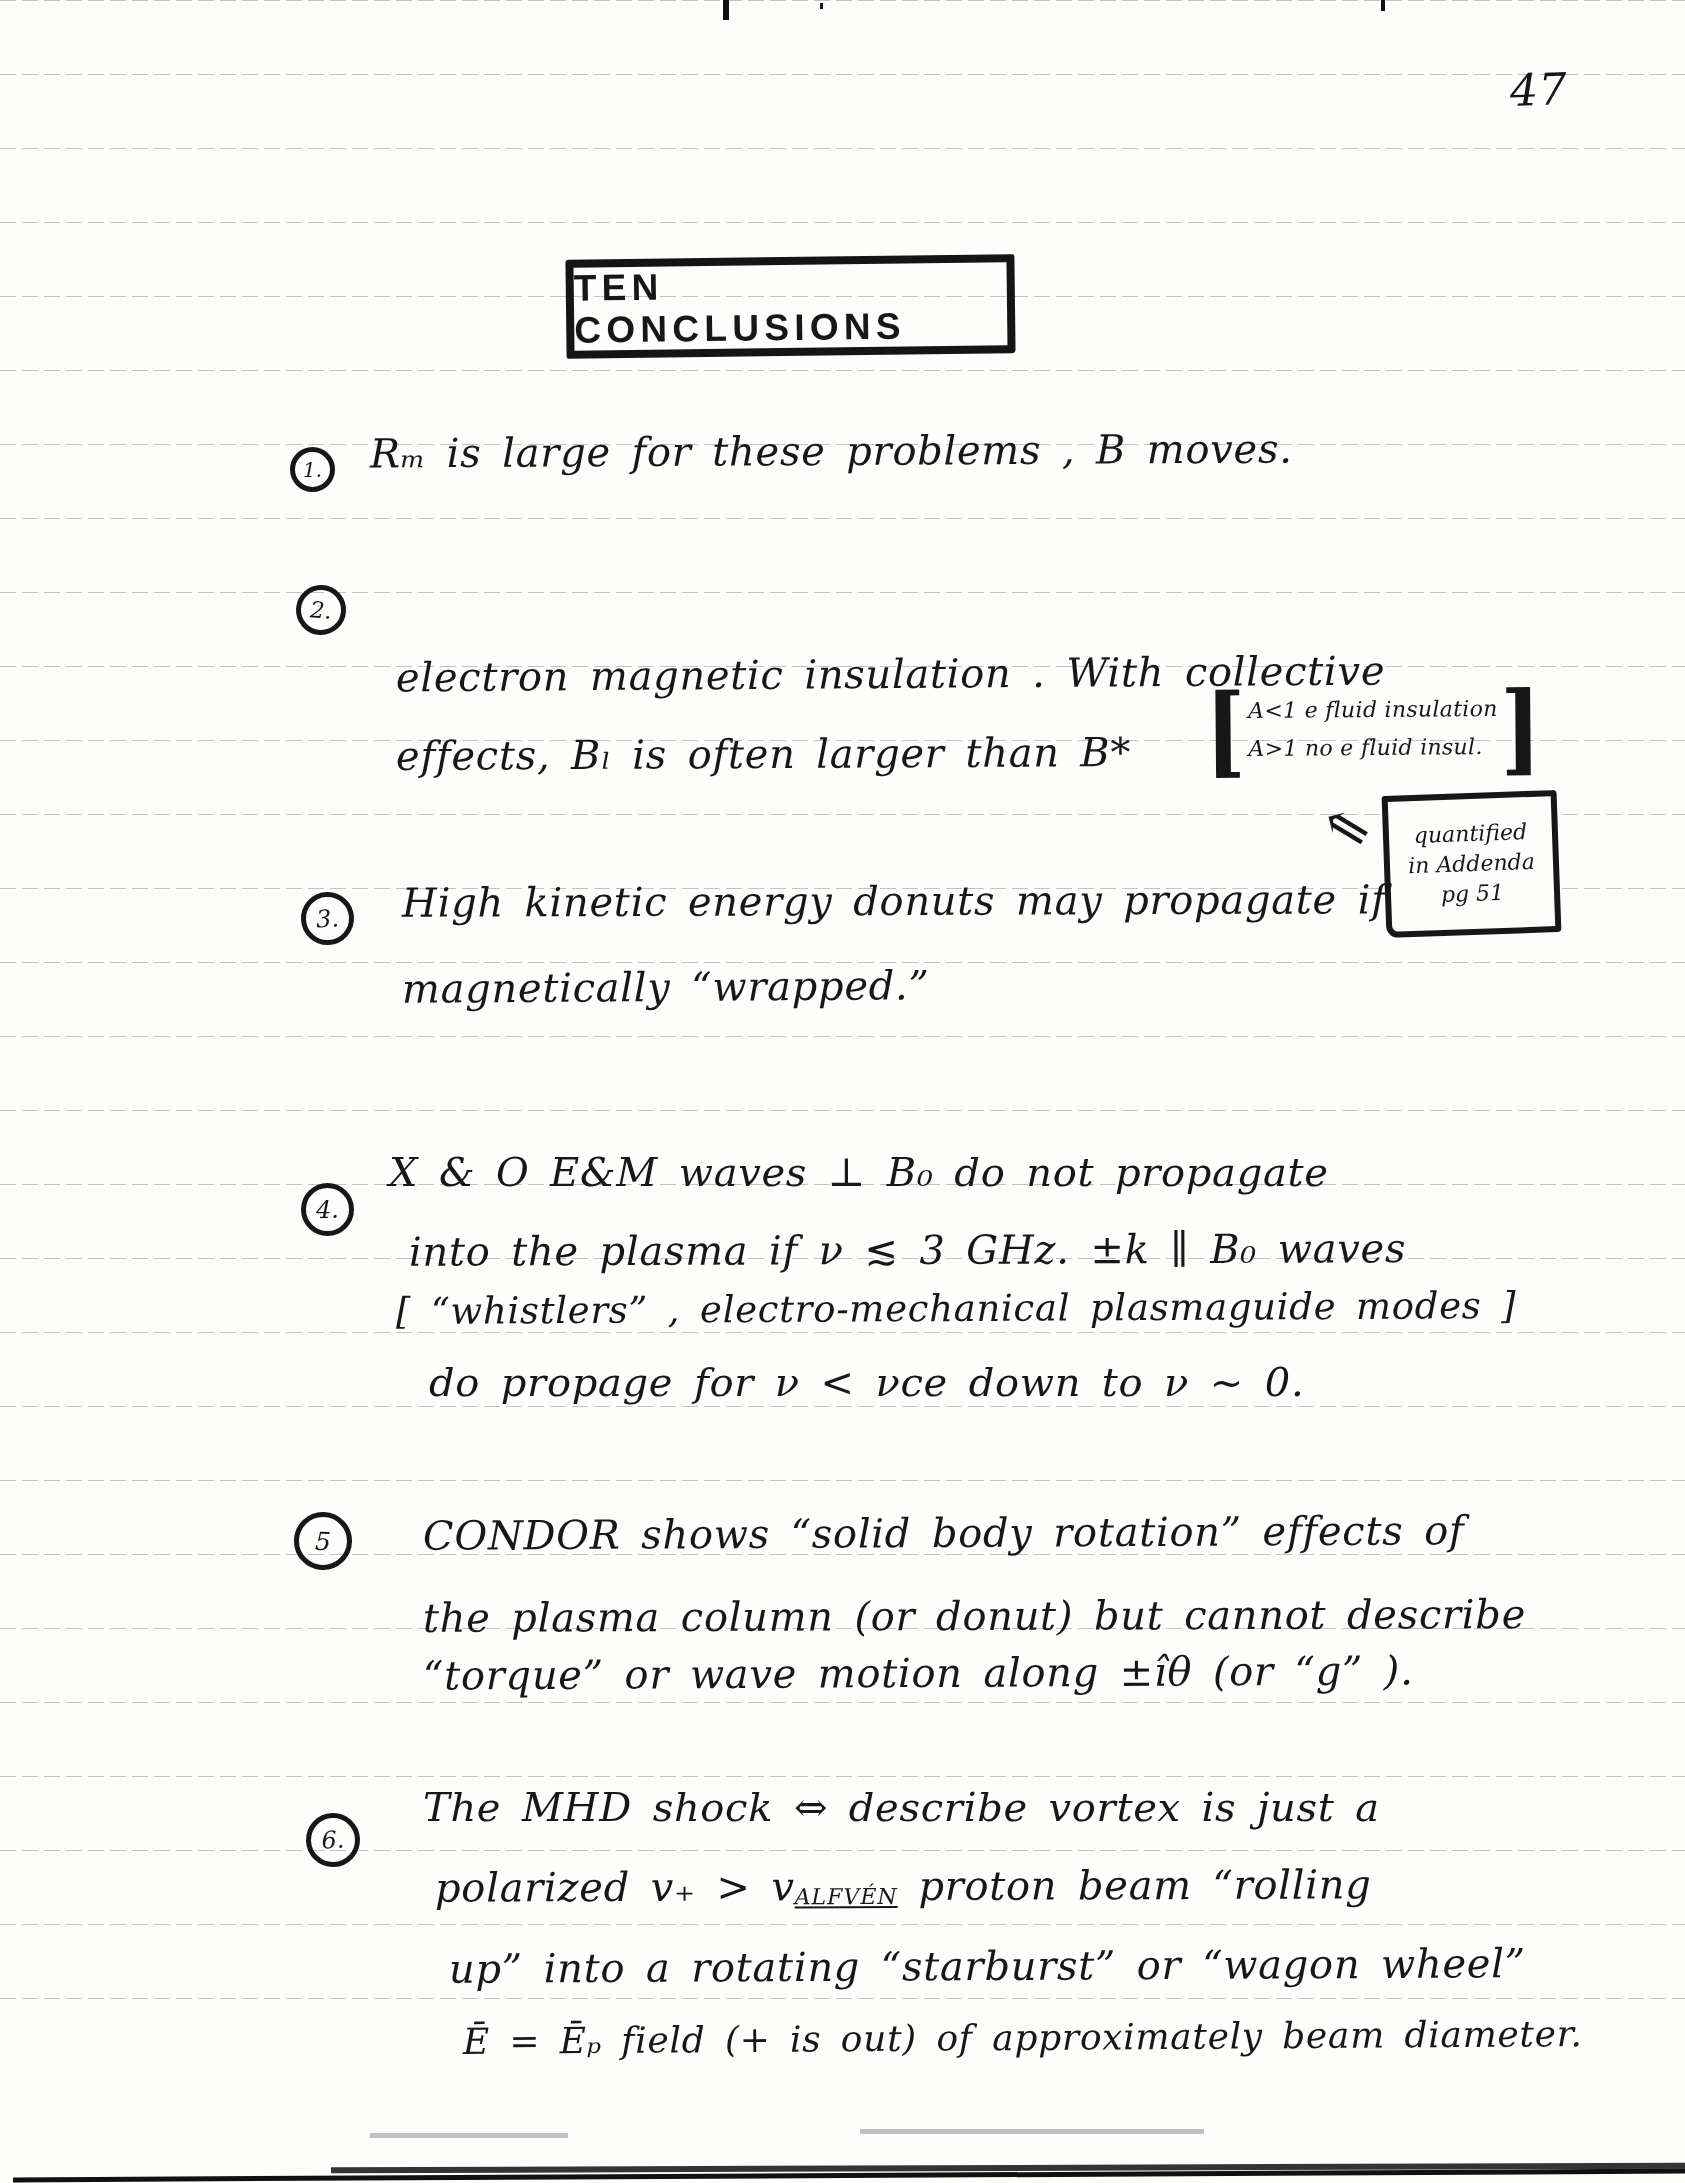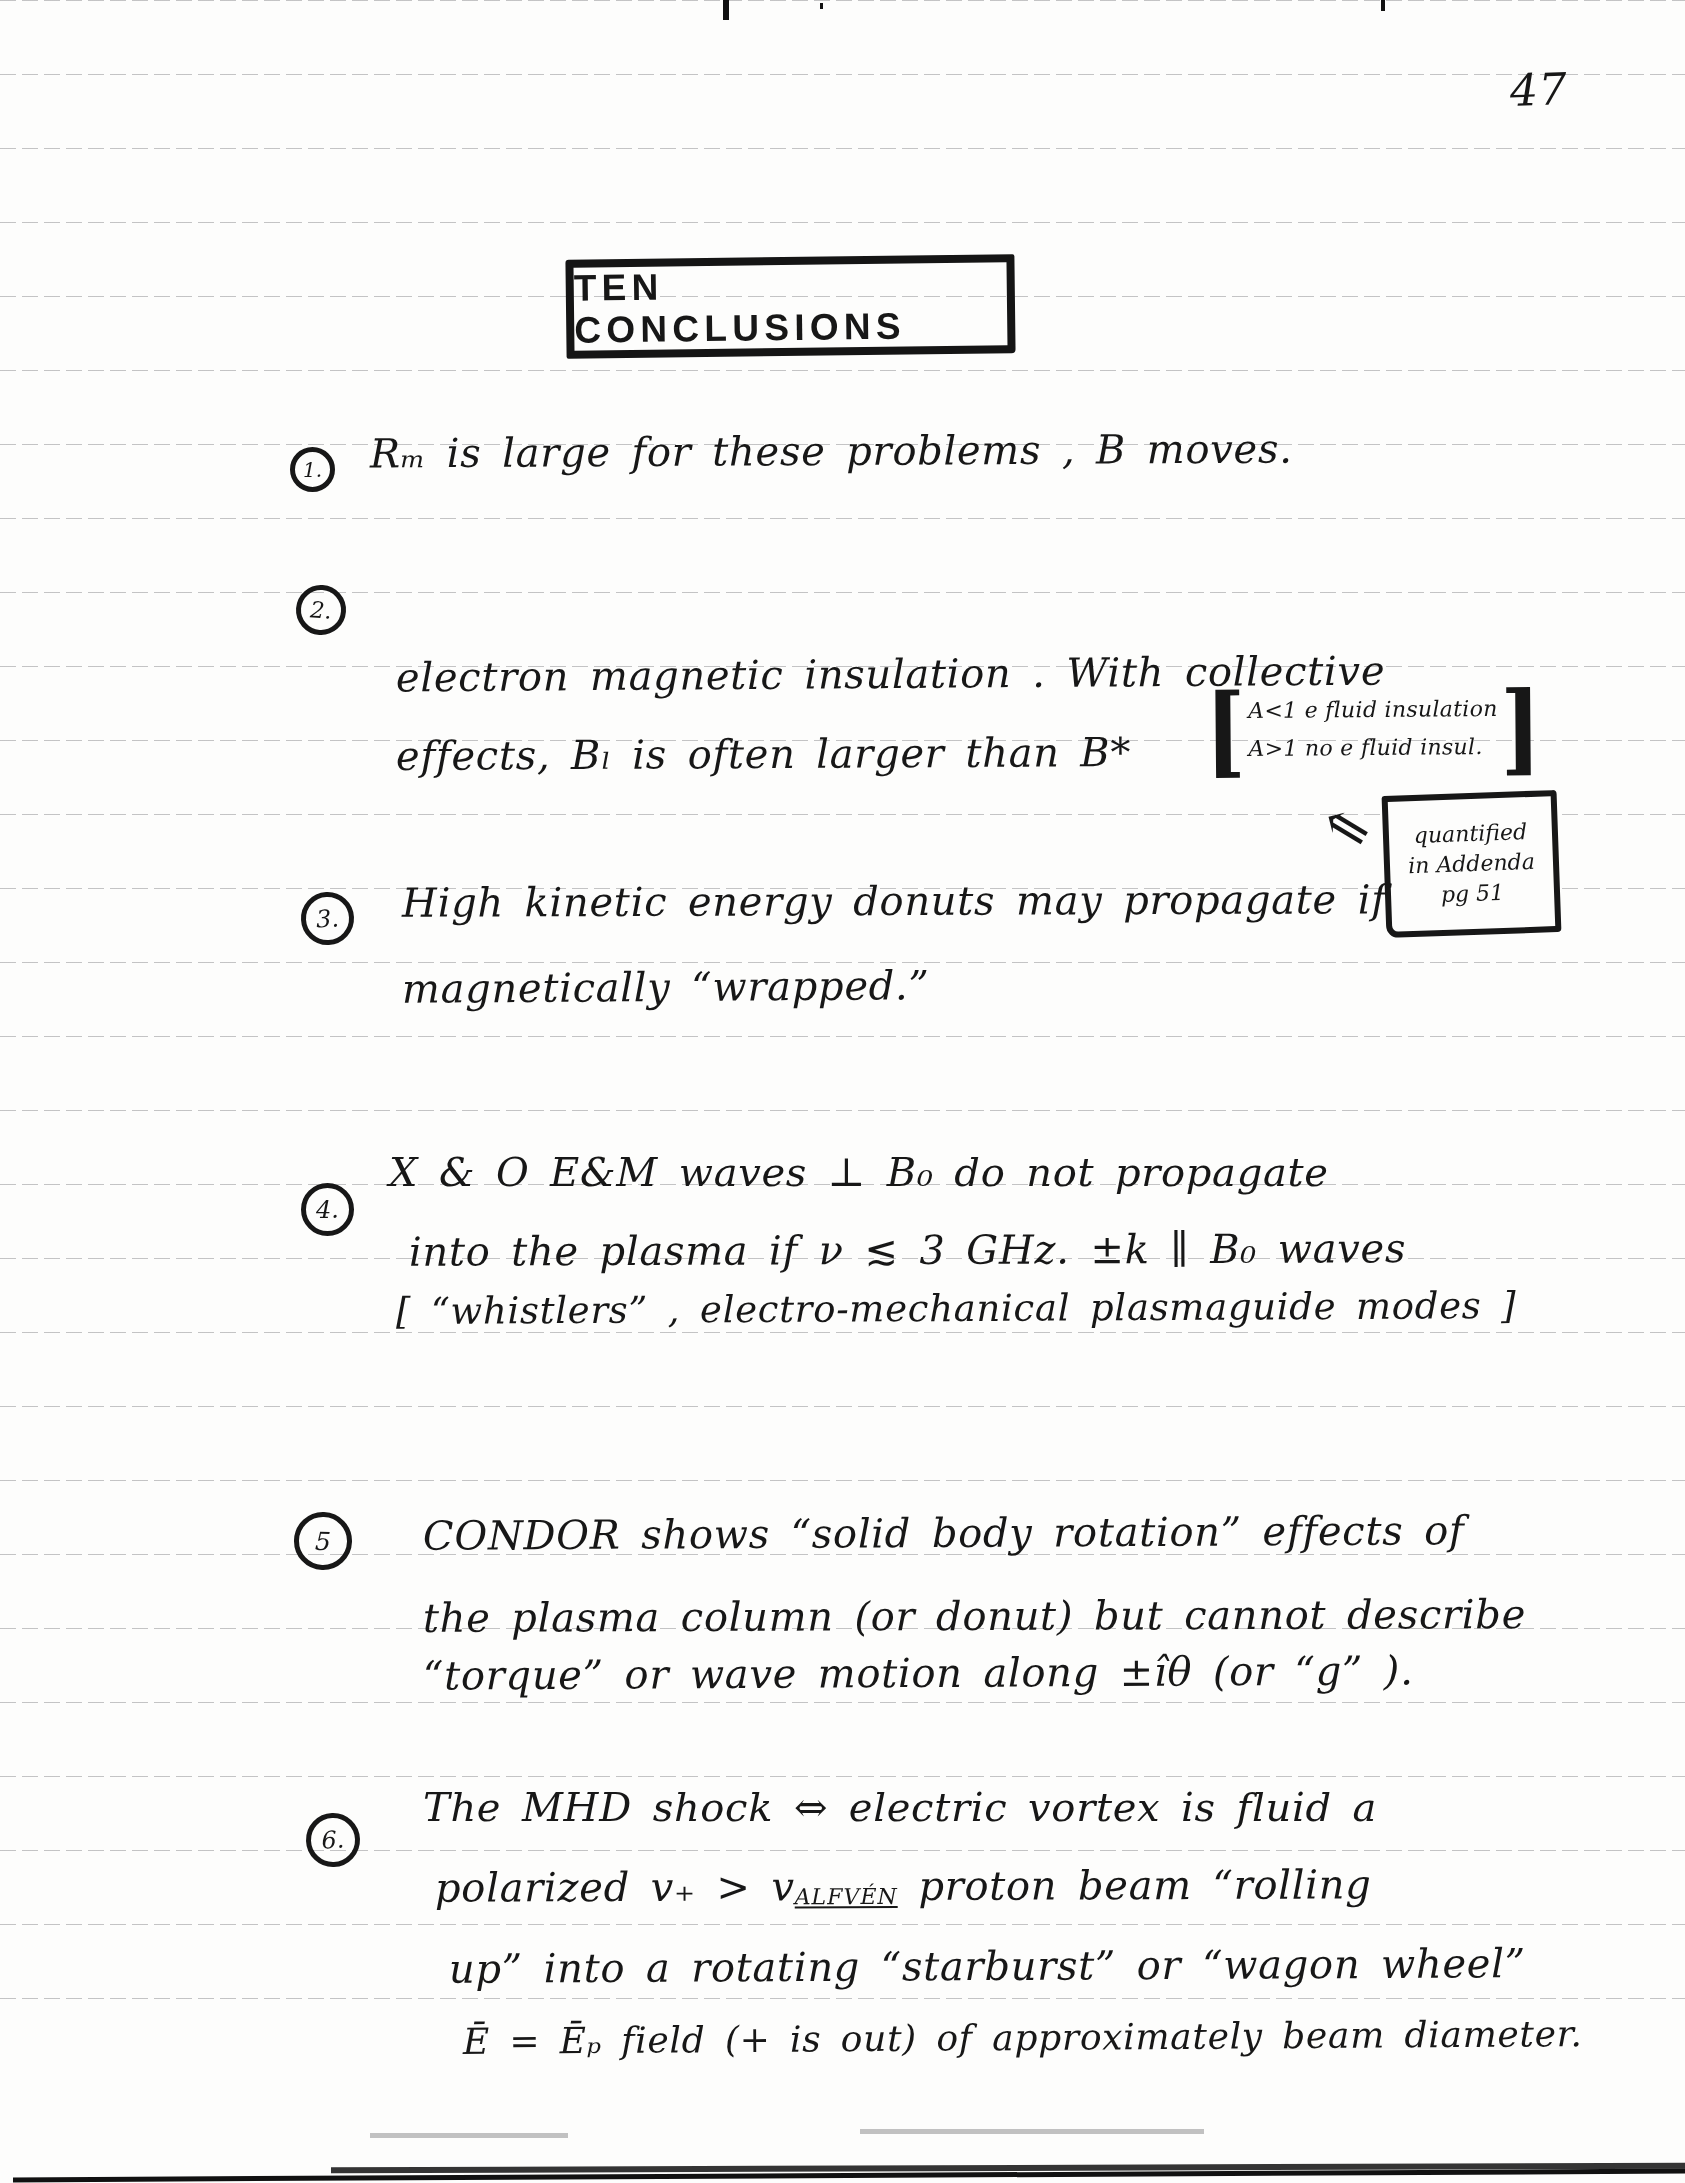--- a/index.html
+++ b/index.html
@@ -112,28 +112,29 @@
   </div>
 
   <div class="numcircle" style="left:301px;top:892px;width:53px;height:53px;font-size:24px;transform:rotate(-3deg);">3.</div>
   <div class="hand" style="left:402px;top:879px;transform:rotate(-0.2deg);">High kinetic energy donuts may propagate if</div>
   <div class="hand" style="left:402px;top:965px;transform:rotate(-0.4deg);">magnetically “wrapped.”</div>
 
   <div class="numcircle" style="left:301px;top:1183px;width:53px;height:53px;font-size:24px;">4.</div>
   <div class="hand" style="left:389px;top:1150px;">X &amp; O  E&amp;M waves ⊥ B₀ do not propagate</div>
   <div class="hand" style="left:409px;top:1228px;transform:rotate(-0.2deg);">into the plasma if  ν ≲ 3 GHz.  ±k ∥ B₀ waves</div>
   <div class="hand" style="left:396px;top:1289px;font-size:37px;transform:rotate(-0.3deg);">[ “whistlers” , electro-mechanical plasmaguide modes ]</div>
+  <div class="hand" style="left:429px;top:1360px;">do propage for  ν &lt; νce  down to ν ~ 0.</div>
 
   <div class="numcircle" style="left:294px;top:1512px;width:58px;height:58px;font-size:25px;transform:rotate(2deg);">5</div>
   <div class="hand" style="left:423px;top:1511px;transform:rotate(-0.3deg);">CONDOR  shows  “solid body rotation” effects of</div>
   <div class="hand" style="left:423px;top:1594px;transform:rotate(-0.2deg);">the plasma column (or donut)  but cannot describe</div>
   <div class="hand" style="left:423px;top:1651px;transform:rotate(-0.3deg);">“torque”  or  wave motion along  ±îθ  (or “g” ).</div>
 
   <div class="numcircle" style="left:306px;top:1813px;width:54px;height:54px;font-size:24px;transform:rotate(-2deg);">6.</div>
-  <div class="hand" style="left:423px;top:1785px;">The MHD shock ⇔ electric vortex is fluid a</div>
+  <div class="hand" style="left:423px;top:1785px;">The MHD shock ⇔ describe vortex is just a</div>
   <div class="hand" style="left:435px;top:1864px;transform:rotate(-0.2deg);">
     <span>polarized  v₊ &gt; v</span><span class="subcaps">ALFVÉN</span><span>  proton beam “rolling</span>
   </div>
   <div class="hand" style="left:449px;top:1944px;transform:rotate(-0.3deg);">up”  into a rotating  “starburst”  or “wagon wheel”</div>
   <div class="hand" style="left:463px;top:2018px;font-size:36px;transform:rotate(-0.4deg);">Ē = Ēₚ  field (+ is out)  of approximately beam diameter.</div>
 
 </div>
 
 
 </body></html>

